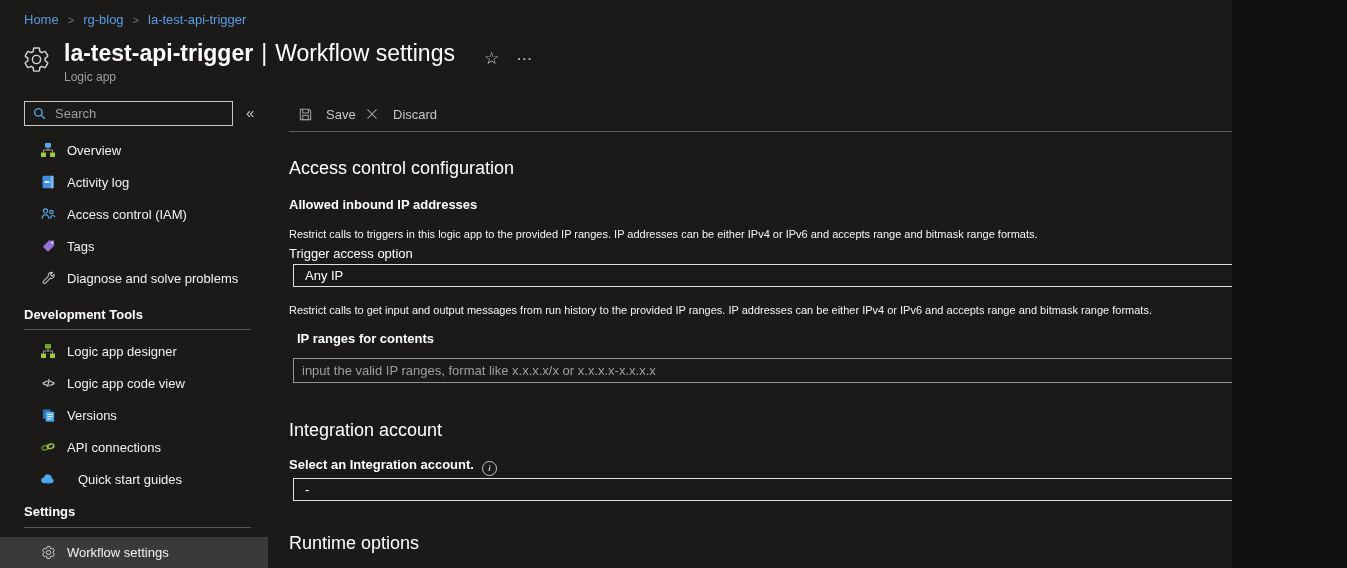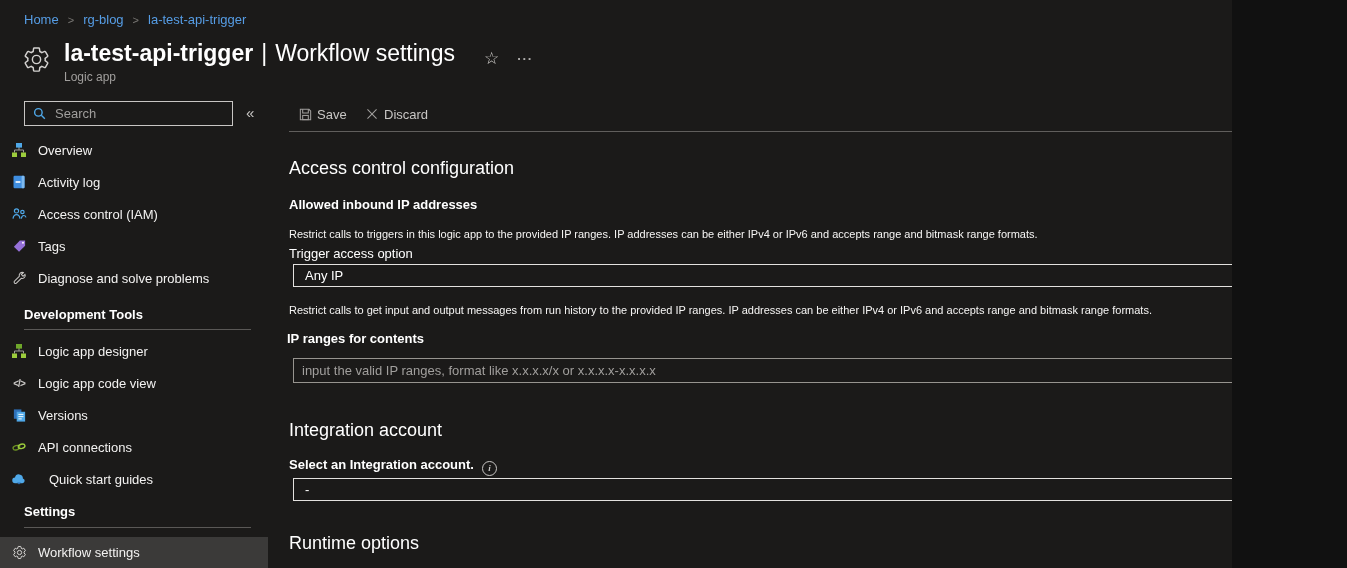--- a/index.html
+++ b/index.html
@@ -29,29 +29,29 @@
     border:1px solid #c8c6c4;background:#1b1a19;display:flex;align-items:center;padding:0 6px;gap:6px;
   }
   .search-box input{
     flex:1;border:none;outline:none;background:transparent;color:#f3f2f1;
     font-size:13px;font-family:"Liberation Sans",sans-serif;min-width:0;
   }
   .search-box input::placeholder{color:#a19f9d;}
   .collapse-btn{position:absolute;left:246px;top:104px;color:#c8c6c4;font-size:15px;cursor:pointer;}
   .nav-item{
     position:absolute;left:0;width:268px;height:32px;box-sizing:border-box;
-    display:flex;align-items:center;gap:11px;padding-left:11px;font-size:13px;color:#f3f2f1;cursor:pointer;
+    display:flex;align-items:center;gap:11px;padding-left:40px;font-size:13px;color:#f3f2f1;cursor:pointer;
   }
   .nav-item.selected{background:#3b3a39;height:31px;}
   .icn{width:16px;height:16px;flex:none;display:flex;align-items:center;justify-content:center;}
   .code-glyph{color:#c8c6c4;font-size:10px;font-weight:700;letter-spacing:-1px;}
   .nav-group-header{position:absolute;left:24px;font-size:13px;font-weight:700;color:#ffffff;}
   .nav-divider{position:absolute;left:24px;width:227px;height:1px;background:#5a5856;}
   
-  .toolbar-btn{position:absolute;top:103px;display:flex;align-items:center;gap:4px;font-size:13px;color:#c8c6c4;cursor:pointer;height:22px;justify-content:center;}
+  .toolbar-btn{position:absolute;top:103px;display:flex;align-items:center;gap:13px;font-size:13px;color:#c8c6c4;cursor:pointer;height:22px;justify-content:center;}
   .toolbar-divider{position:absolute;left:289px;right:0;top:131px;height:1px;background:#605e5c;}
   .section-heading{position:absolute;left:289px;font-size:18px;font-weight:400;color:#ffffff;}
   .field-label{position:absolute;font-size:13px;color:#ffffff;}
   .semibold{font-weight:700;}
   .desc-text{position:absolute;left:289px;font-size:11px;color:#f6f5f4;white-space:nowrap;}
   .select-box{
     position:absolute;left:293px;width:1058px;height:23px;box-sizing:border-box;
     border:1px solid #e3e1df;background:#1b1a19;display:flex;align-items:center;
     padding:0 11px;font-size:13px;color:#ffffff;cursor:pointer;
   }
@@ -246,21 +246,21 @@
   <div class="toolbar-divider"></div>
 
   <div class="section-heading" style="top:158px;">Access control configuration</div>
   <div class="field-label semibold" style="left:289px;top:197px;">Allowed inbound IP addresses</div>
   <div class="desc-text" style="top:228px;">Restrict calls to triggers in this logic app to the provided IP ranges. IP addresses can be either IPv4 or IPv6 and accepts range and bitmask range formats.</div>
   <div class="field-label" style="left:289px;top:246px;">Trigger access option</div>
   <div class="select-box" style="top:264px;">
     <span>Any IP</span>
   </div>
   <div class="desc-text" style="top:304px;">Restrict calls to get input and output messages from run history to the provided IP ranges. IP addresses can be either IPv4 or IPv6 and accepts range and bitmask range formats.</div>
-  <div class="field-label semibold" style="left:287px;top:331px;">IP ranges for contents</div>
+  <div class="field-label semibold" style="left:297px;top:331px;">IP ranges for contents</div>
   <input class="ip-input" type="text" placeholder="input the valid IP ranges, format like x.x.x.x/x or x.x.x.x-x.x.x.x" style="">
 
   <div class="section-heading" style="top:420px;">Integration account</div>
   <div class="field-label semibold" style="left:289px;top:457px;">
     <span>Select an Integration account.</span><span class="info-icon">i</span>
   </div>
   <div class="select-box" style="top:478px;">
     <span>-</span>
   </div>
 

